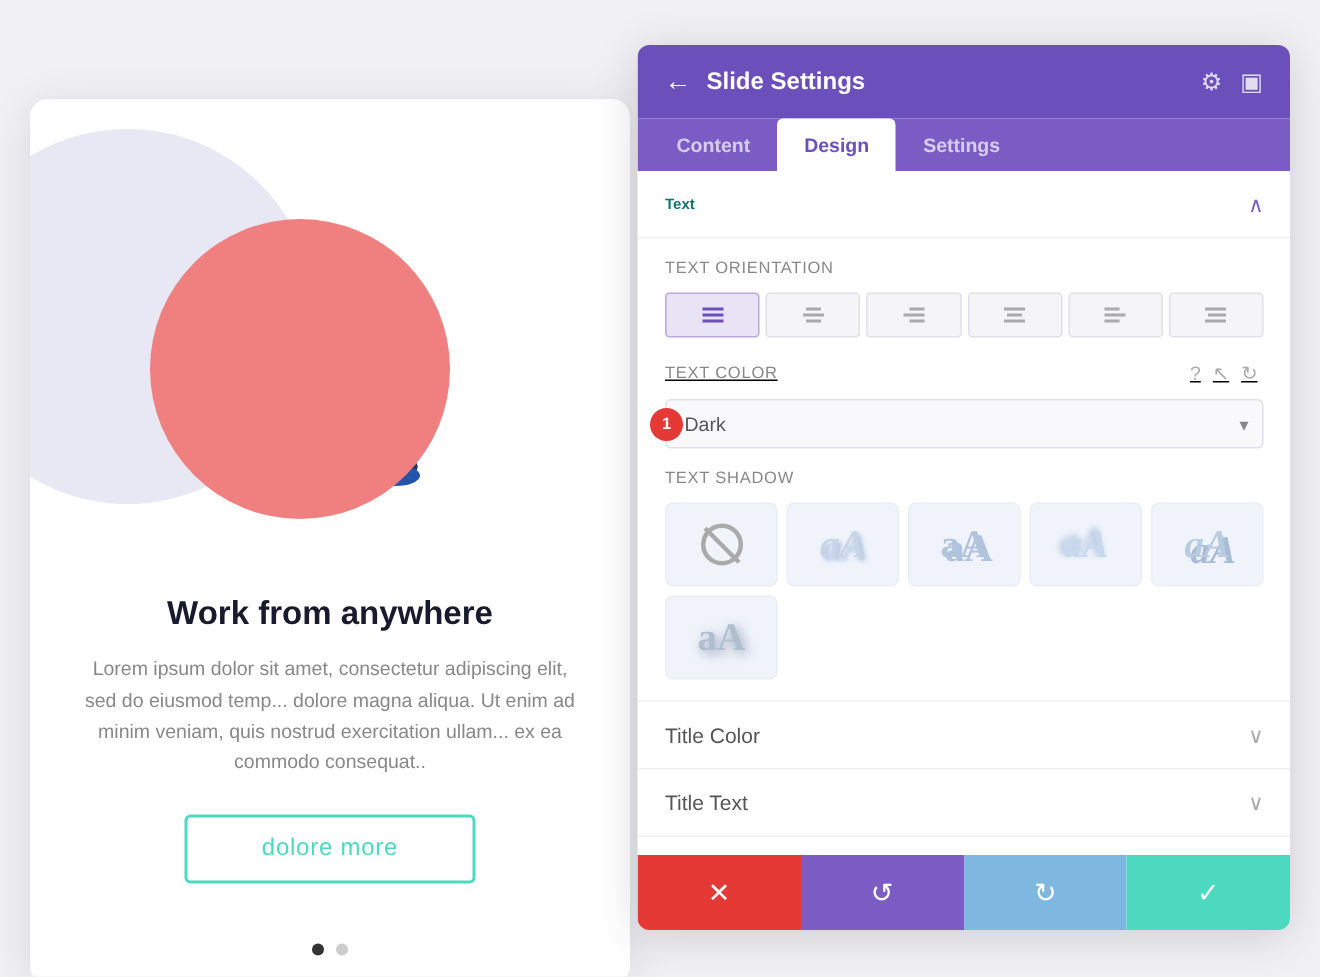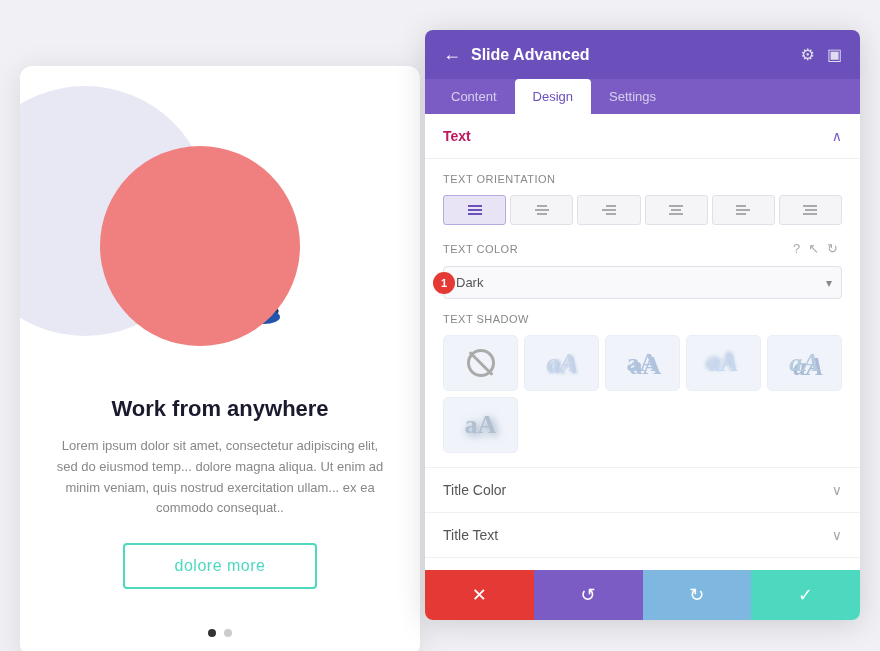--- a/index.html
+++ b/index.html
@@ -169,21 +169,21 @@
       background: #7b5cc4;
       padding: 0 8px;
     }
 
     .tab {
       padding: 10px 18px;
       color: rgba(255,255,255,0.7);
       font-size: 13px;
       cursor: pointer;
       border-radius: 4px 4px 0 0;
-      font-weight: 400;
+      font-weight: 700;
     }
 
     .tab.active {
       background: #ffffff;
       color: #6b4fbb;
     }
 
     .settings-body {
       flex: 1;
       overflow-y: auto;
@@ -196,23 +196,23 @@
     .section-header {
       display: flex;
       align-items: center;
       justify-content: space-between;
       padding: 14px 18px;
       border-bottom: 1px solid #f0f0f0;
       cursor: pointer;
     }
 
     .section-title {
-      font-size: 14px;
+      font-size: 10px;
       font-weight: 600;
-      color: #be185d;
+      color: #0f766e;
     }
 
     .section-title-collapsed {
       font-size: 14px;
       font-weight: 500;
       color: #555;
     }
 
     .chevron-up {
       color: #7b5cc4;
@@ -265,20 +265,21 @@
       background: #e8e4f5;
       border-color: #b8a8e0;
       color: #6b4fbb;
     }
 
     
     .color-row {
       display: flex;
       align-items: center;
       margin-bottom: 10px;
+      text-decoration: underline;
     }
 
     .color-label {
       font-size: 11px;
       color: #888;
       text-transform: uppercase;
       letter-spacing: 0.5px;
       flex: 1;
     }
 
@@ -553,21 +554,21 @@
     <div class="preview-dots">
       <div class="dot active"></div>
       <div class="dot inactive"></div>
     </div>
   </div>
 
   <div class="settings-panel">
 
     <div class="settings-header">
       <span class="back-arrow">←</span>
-      <span class="settings-title">Slide Advanced</span>
+      <span class="settings-title">Slide Settings</span>
       <div class="header-icons">
         <span class="header-icon">⚙</span>
         <span class="header-icon">▣</span>
       </div>
     </div>
 
     <div class="tabs-bar">
       <div class="tab">Content</div>
       <div class="tab active">Design</div>
       <div class="tab">Settings</div>

